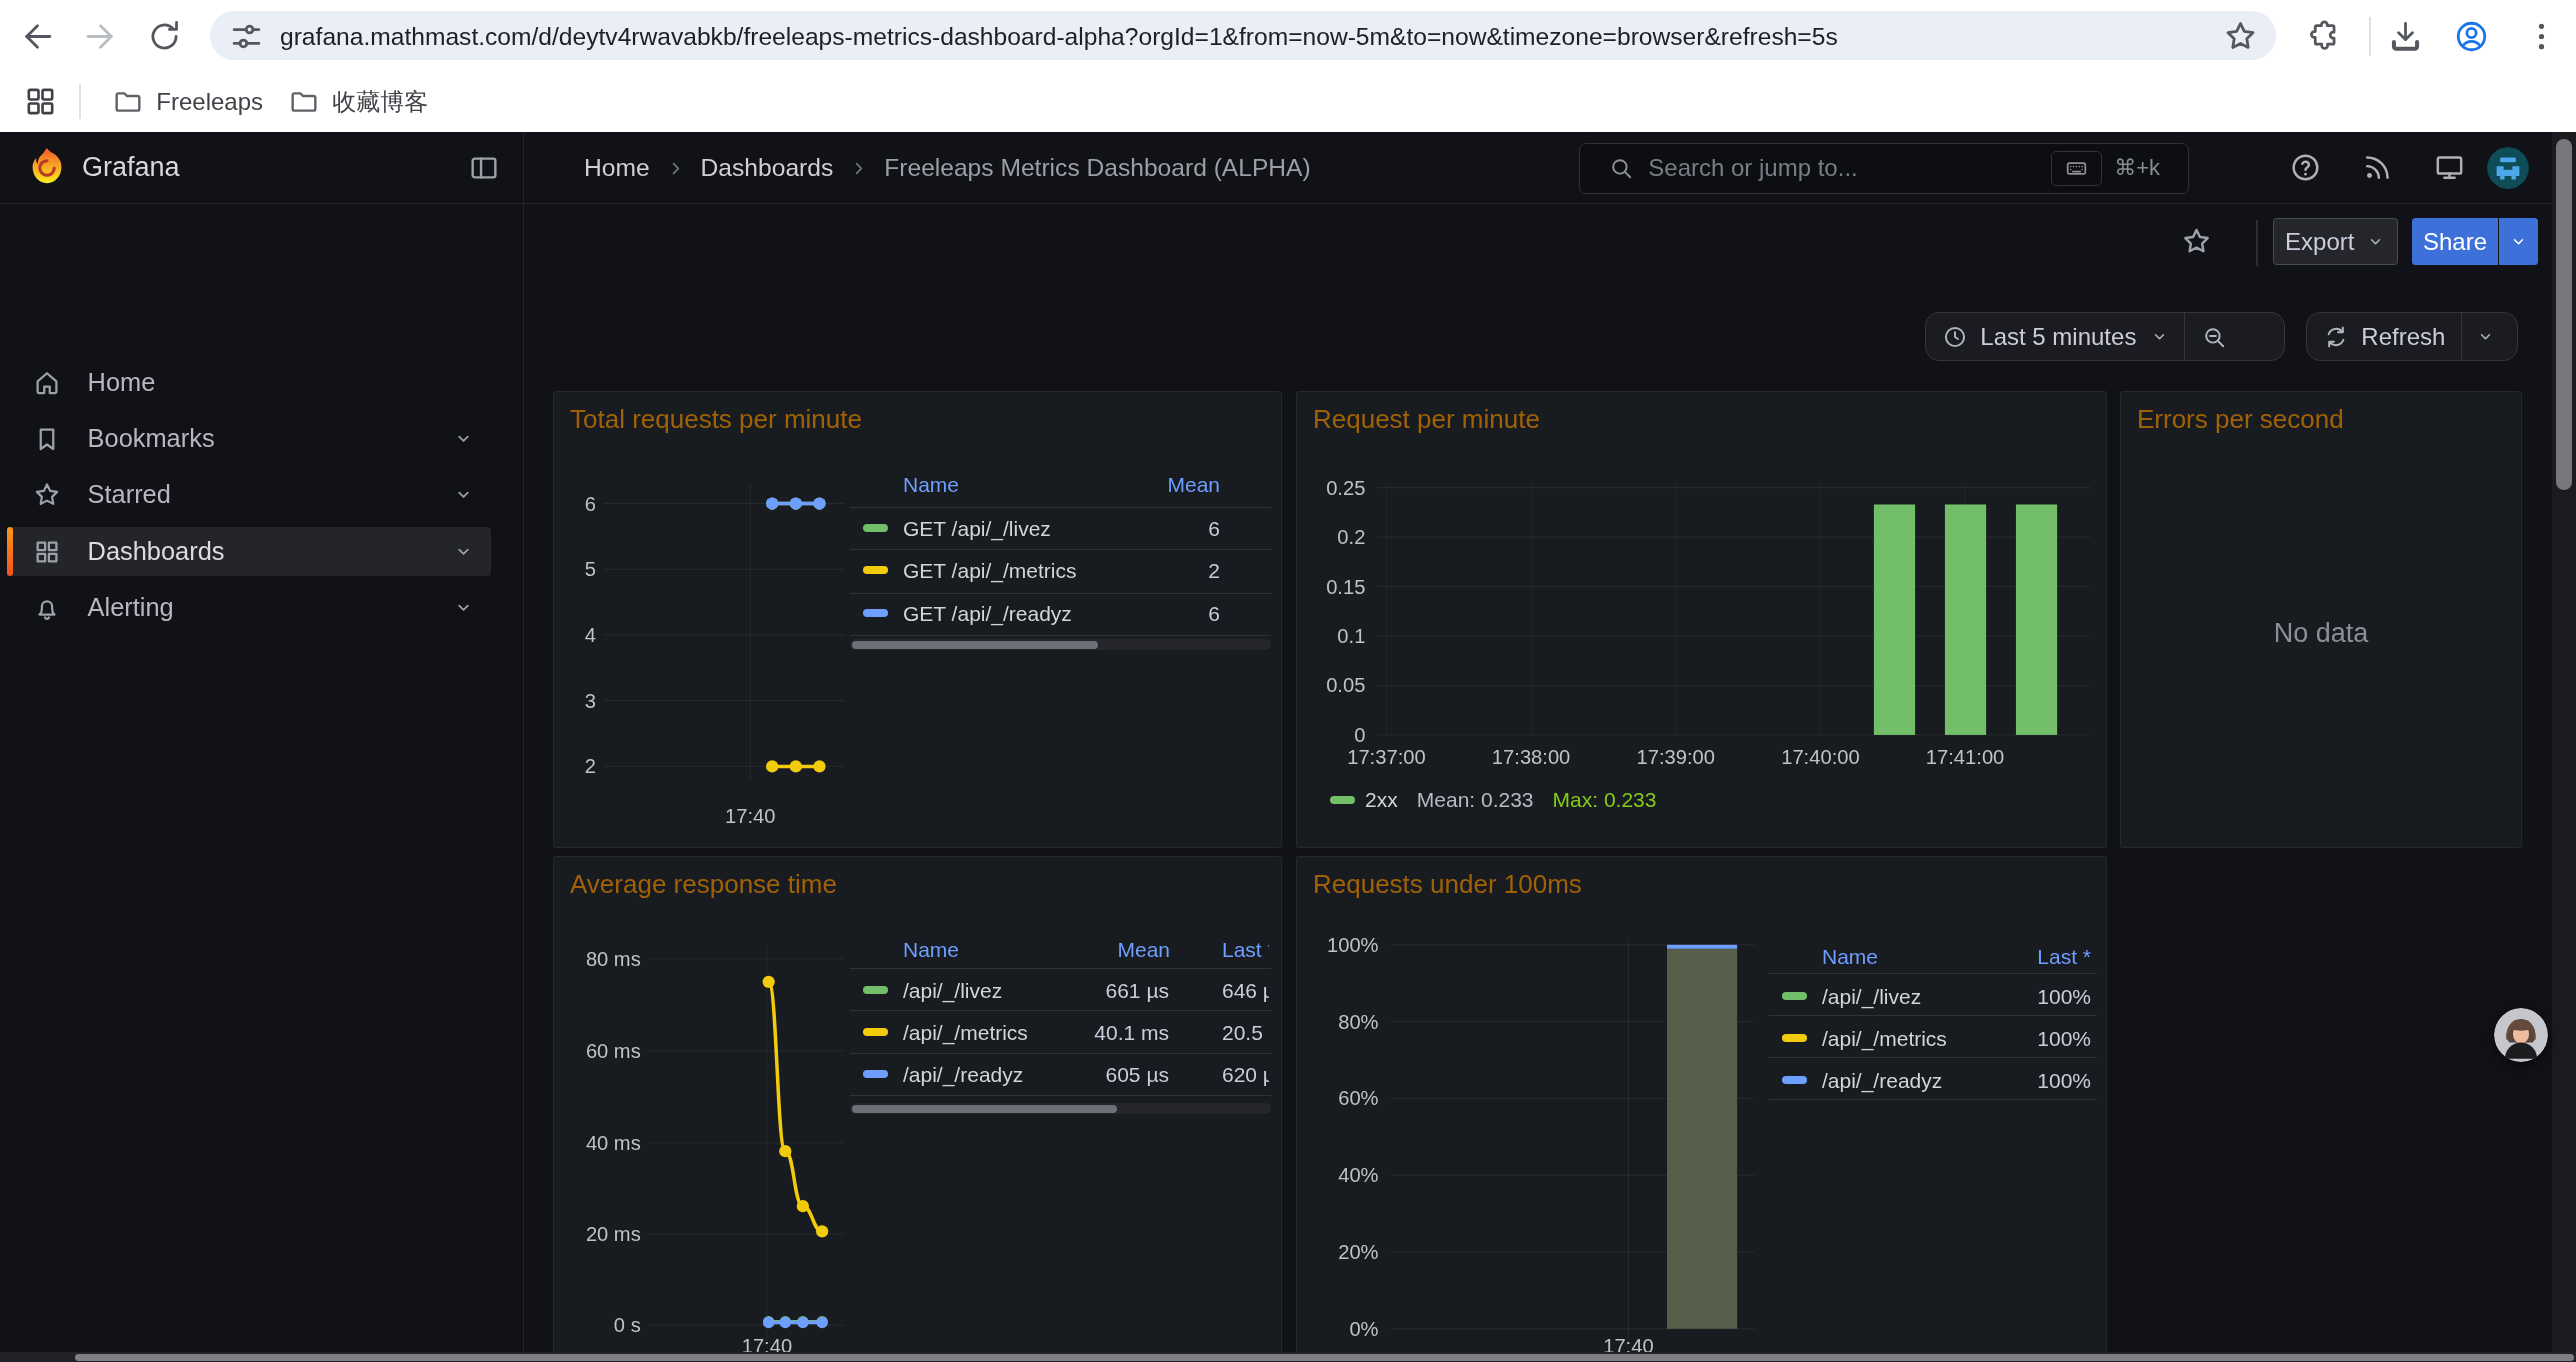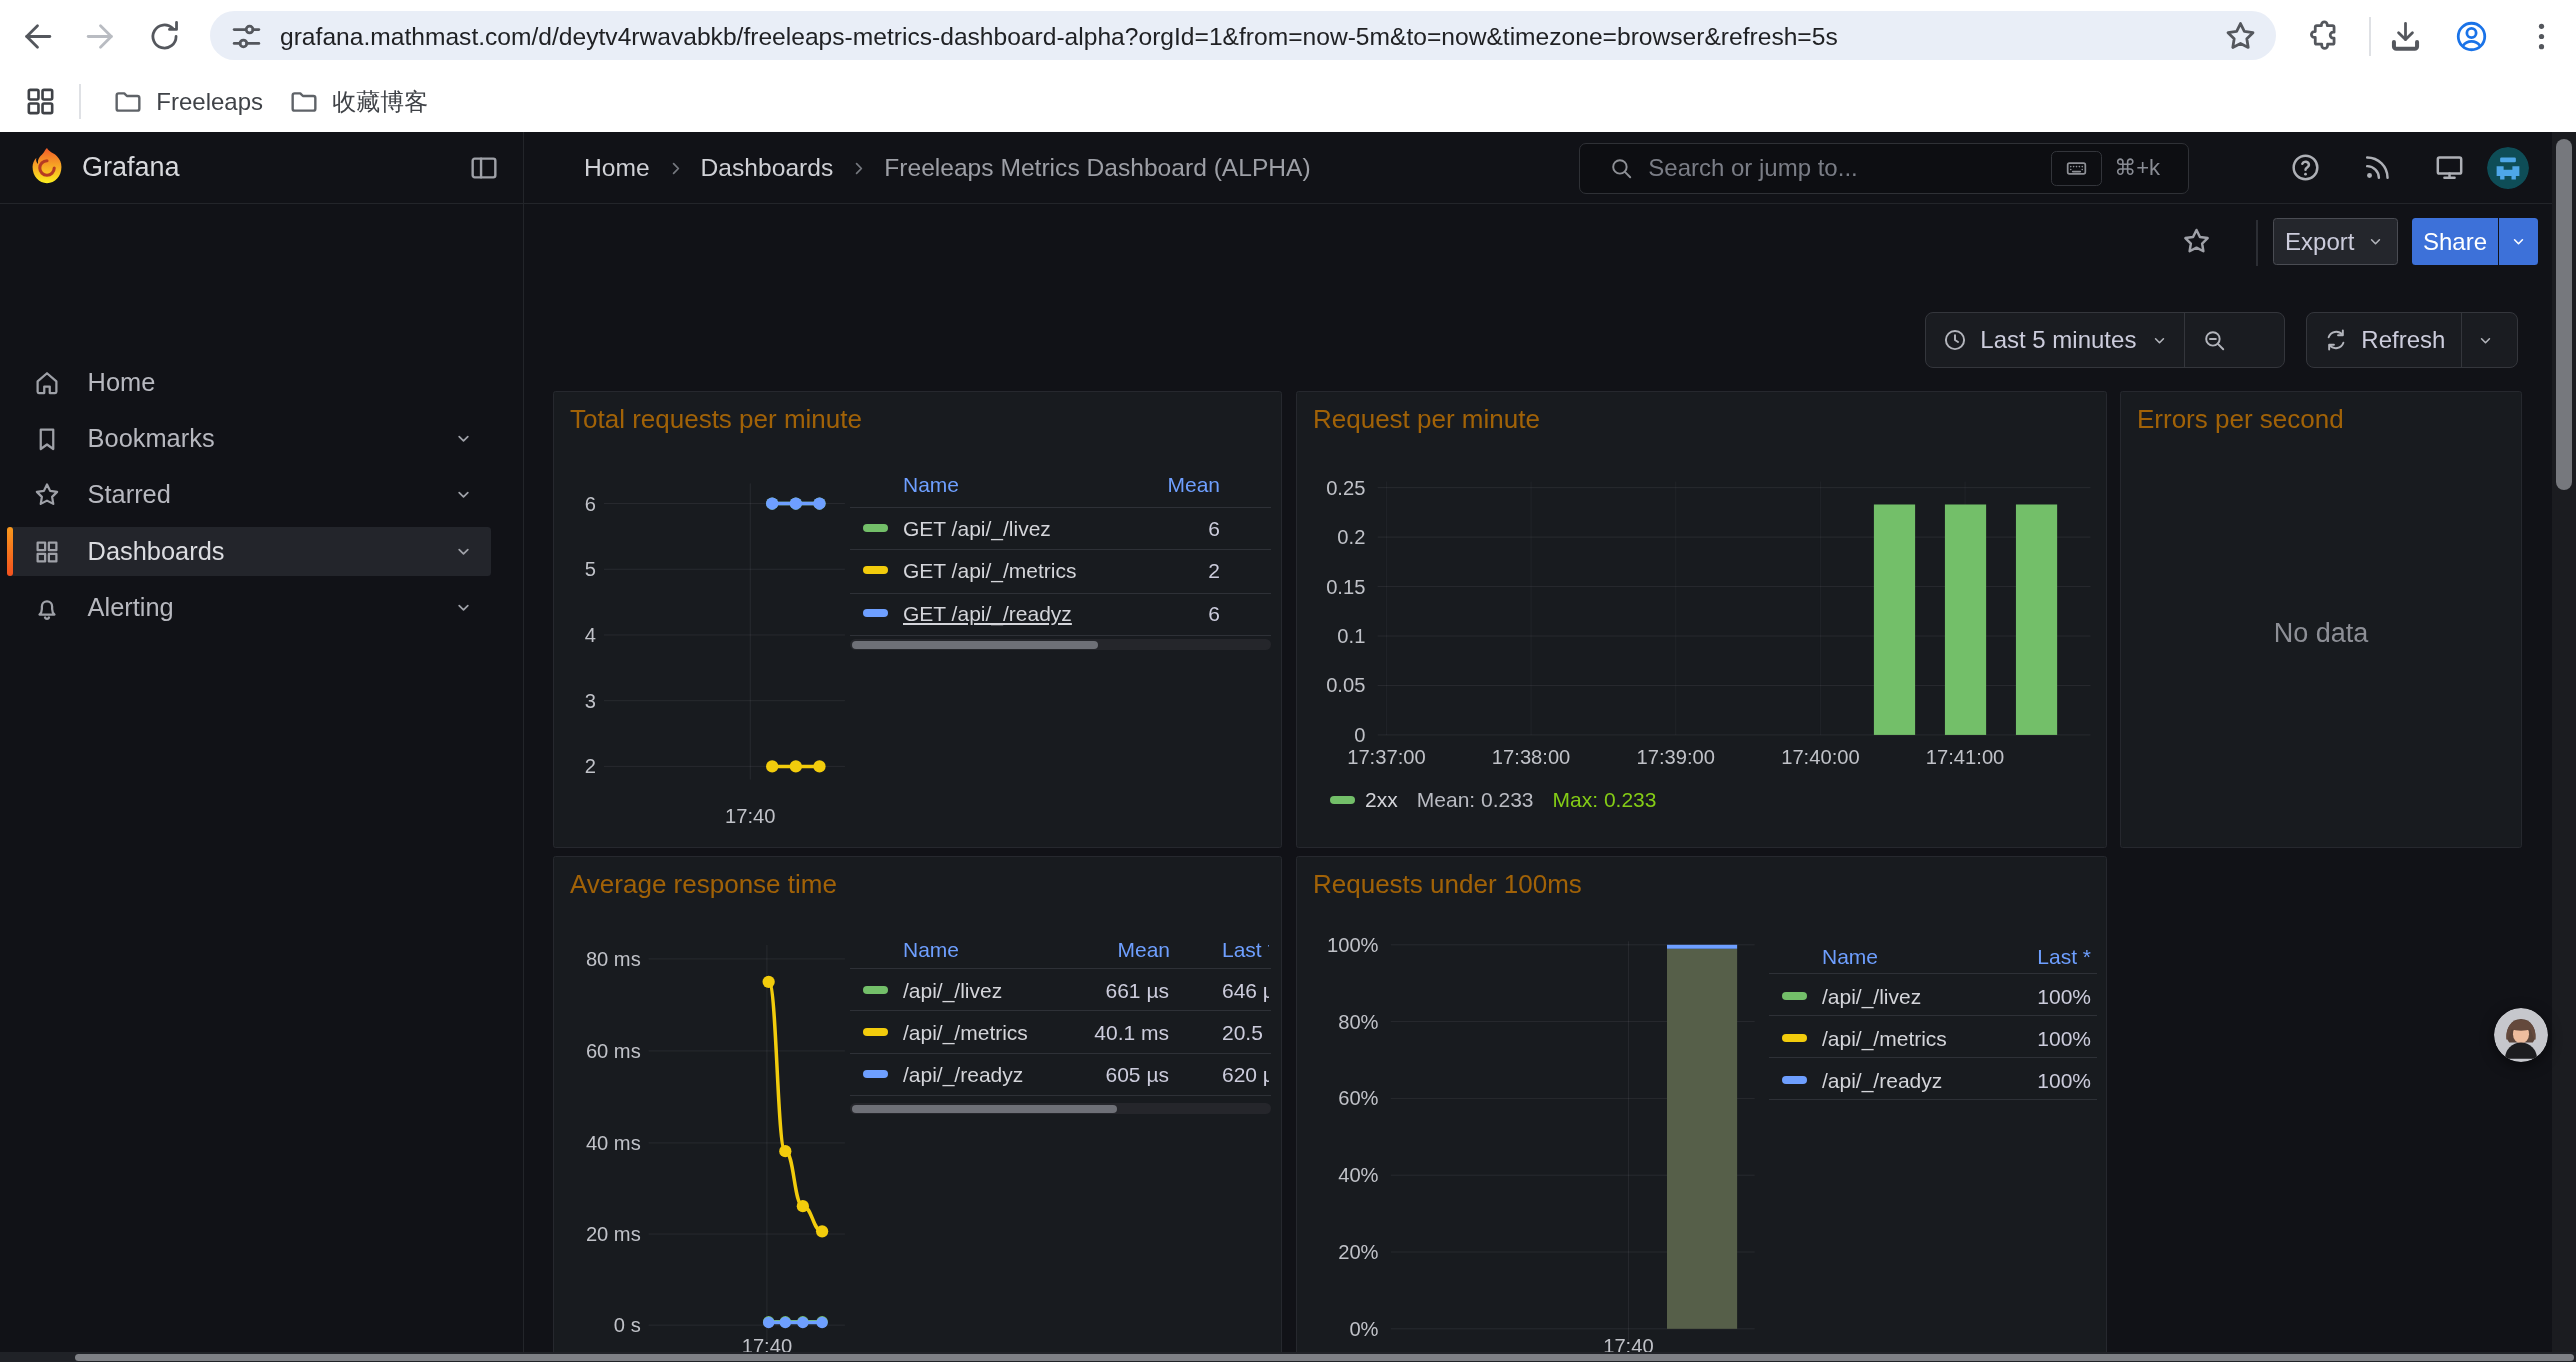--- a/index.html
+++ b/index.html
@@ -64,21 +64,21 @@
   .act-div{position:absolute;left:1733px;top:16px;width:1.8px;height:46px;background:#2c2e34}
   .btn{position:absolute;top:14px;height:47px;border-radius:3.5px;display:flex;align-items:center;justify-content:center;
        gap:10.5px;font-size:24px;color:#ccccdc;box-sizing:border-box}
   .btn .ic{color:#b3b5bc}
   .btn-export{left:1750px;width:125px;background:#24262c;border:0.9px solid #4a4c53}
   .btn-share{left:1889px;width:86px;background:#3d71d9;color:#ffffff;border-radius:3.5px 0 0 3.5px}
   .btn-share-caret{left:1976px;width:39px;background:#3d71d9;color:#ffffff;border-radius:0 3.5px 3.5px 0}
   .btn-share-caret .ic,.btn-share .ic{color:#ffffff}
 
   .gf-controls{position:absolute;left:523px;top:312px;width:2053px;height:61px}
-  .bgrp{position:absolute;top:0;height:56px;background:#1a1c21;border:0.9px solid #34363c;border-radius:8px;
+  .bgrp{position:absolute;top:0;height:49px;background:#1a1c21;border:0.9px solid #34363c;border-radius:14px;
         display:flex;align-items:center;box-sizing:border-box;color:#ccccdc}
   .bgrp .ic{color:#b3b5bc}
   .bg-label{font-size:24px;font-weight:500;white-space:nowrap}
   .bg-sep{width:0.9px;align-self:stretch;background:#34363c}
   .grp-time{left:1402px;width:360px}
   .grp-refresh{left:1783px;width:212px}
 
   
   .panel{position:absolute;background:#181b1f;border:0.9px solid #26282e;border-radius:2.6px;box-sizing:border-box;overflow:hidden}
   .p-title{position:absolute;left:16px;top:12.3px;font-size:26px;font-weight:400;color:#a16207;white-space:nowrap}
@@ -461,21 +461,21 @@
       <div class="lg-div" style="top: 157px; left: 296px; width: 421px;"></div>
       <div class="lg-div" style="top: 201px; left: 296px; width: 421px;"></div>
       <div class="lg-div" style="top: 243px; left: 296px; width: 421px;"></div>
       <div class="lg-dash" style="top: 132px; left: 309px; background: rgb(115, 191, 105);"></div>
       <div class="lg-name" style="top: 125px; left: 349px; width: 228px;">GET /api/_/livez</div>
       <div class="lg-val" style="top: 125px; left: 491px; width: 175px; text-align: right;">6</div>
       <div class="lg-dash" style="top: 174px; left: 309px; background: rgb(242, 204, 12);"></div>
       <div class="lg-name" style="top: 167px; left: 349px; width: 228px;">GET /api/_/metrics</div>
       <div class="lg-val" style="top: 167px; left: 491px; width: 175px; text-align: right;">2</div>
       <div class="lg-dash" style="top: 217px; left: 309px; background: rgb(110, 159, 255);"></div>
-      <div class="lg-name" style="top: 210px; left: 349px; width: 228px; text-decoration: underline;">GET /api/_/readyz</div>
+      <div class="lg-name" style="top: 210px; left: 349px; width: 228px;">GET /api/_/readyz</div>
       <div class="lg-val" style="top: 210px; left: 491px; width: 175px; text-align: right;">6</div>
       <div class="lg-sctrack" style="top: 247px; left: 296px; width: 421px;"></div>
       <div class="lg-scthumb" style="top: 247px; left: 296px; width: 246px;"></div>
     </div>
   </div>
 <div class="panel" id="pn1" style="left:1296px;top:391px;width:811px;height:457px">
   <div class="p-title">Request per minute</div>
 <svg width="811" height="457" viewBox="0 0 925 521" class="chart">
       <line x1="92" y1="391" x2="905" y2="391" stroke="rgba(204,204,220,0.10)" stroke-width="1"></line>
       <text x="78" y="399" text-anchor="end" fill="#c0c2c8" font-size="23">0</text>

